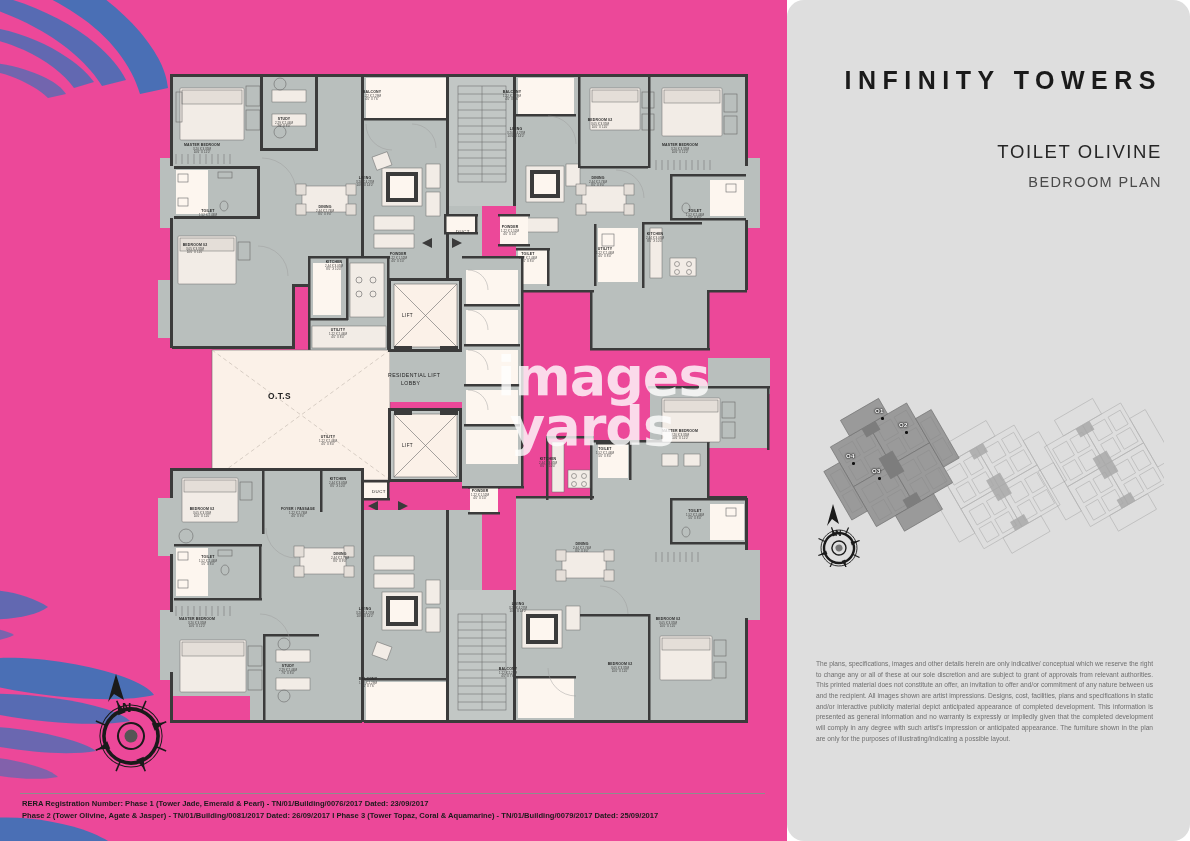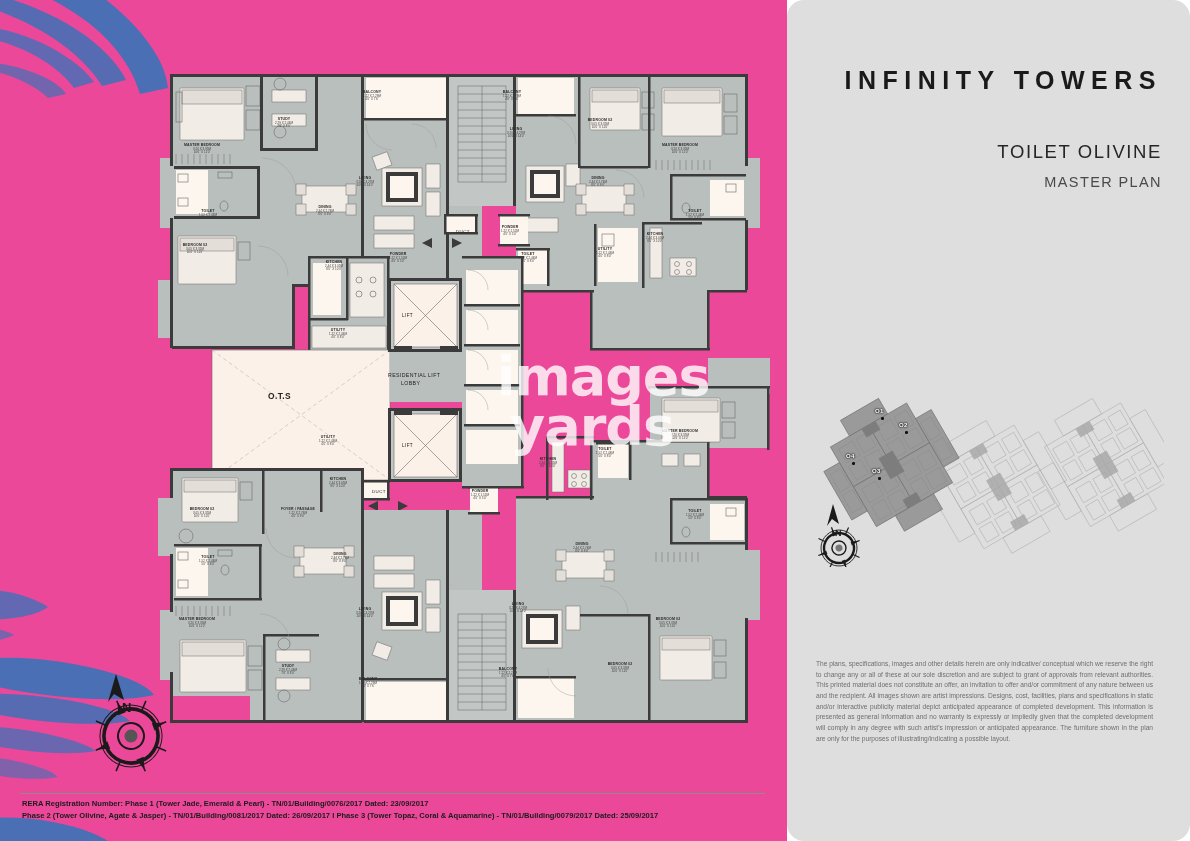--- a/index.html
+++ b/index.html
@@ -826,21 +826,21 @@
       <polygon points="28,6 36,32 26,26 20,34" fill="#1a1a1a"></polygon>
       <text x="34" y="44" font-family="Liberation Sans, sans-serif" font-size="13" font-weight="bold" fill="#1a1a1a">N</text>
     </svg>
 
   </div>
 
   <div class="right-panel">
 
     <div class="brand-title">INFINITY TOWERS</div>
     <div class="tower-name">TOILET OLIVINE</div>
-    <div class="plan-type">MASTER PLAN</div>
+    <div class="plan-type">BEDROOM PLAN</div>
 
     <div class="keyplan-box">
       <svg class="keyplan-svg" width="355" height="205" viewBox="0 0 355 205" xmlns="http://www.w3.org/2000/svg">
         <defs>
           <style>
             .kh { fill:#9a9a9a; stroke:#6d6d6d; stroke-width:.6; }
             .kl { fill:none; stroke:#8f8f8f; stroke-width:.6; }
             .kd { fill:#7d7d7d; }
           </style>
         </defs>

